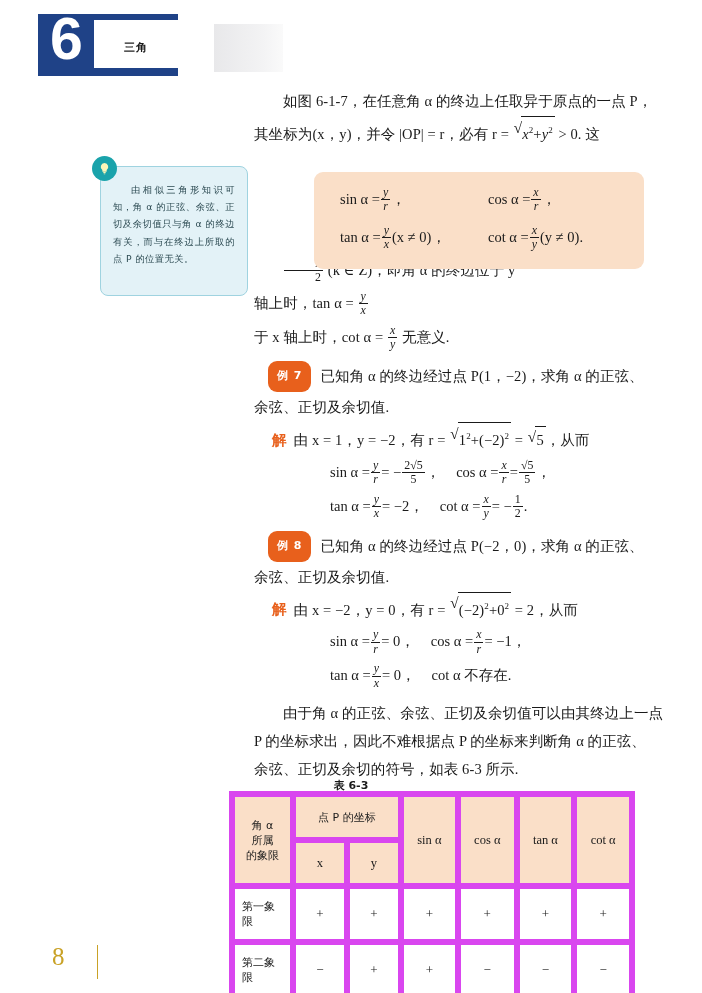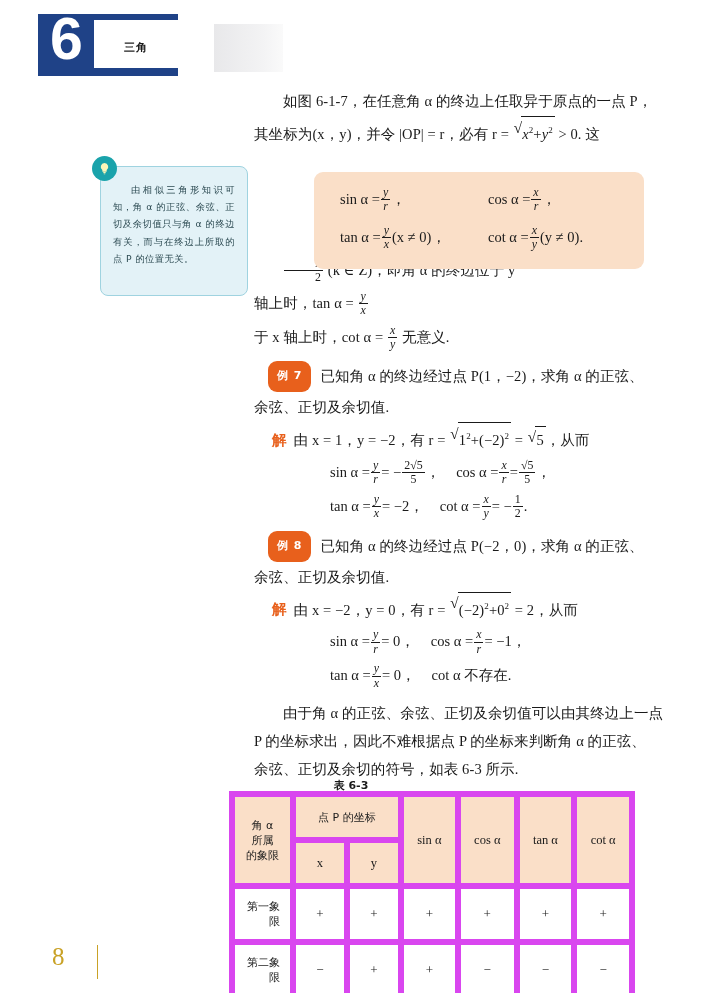--- a/index.html
+++ b/index.html
@@ -244,21 +244,21 @@
     font-size: 11px;
     color: #1a1a1a;
   }
   #sign-table thead th.mathhead {
     font-family: "Liberation Serif", serif;
     font-size: 12.5px;
   }
   #sign-table tbody td.rowhead {
     font-family: Liberation Mono, monospace;
     font-size: 11px;
-    text-align: right;
+    text-align: left;
     padding-left: 7px;
     width: 72px;
   }
   #sign-table tbody td {
     font-size: 13px;
     height: 21px;
   }
   .col-xy { width: 57px; }
   .col-fn { width: 55px; }
 

